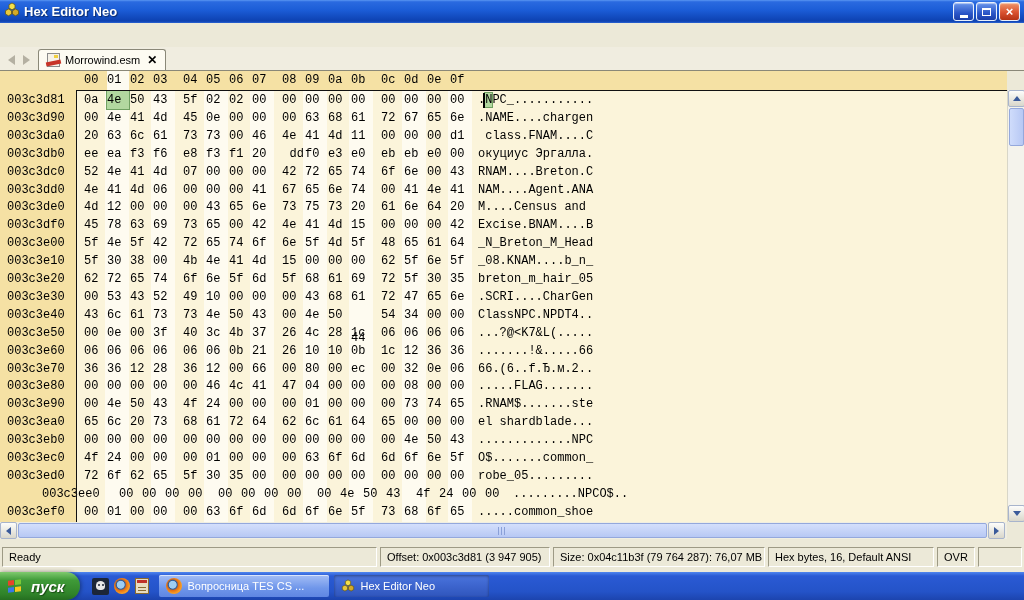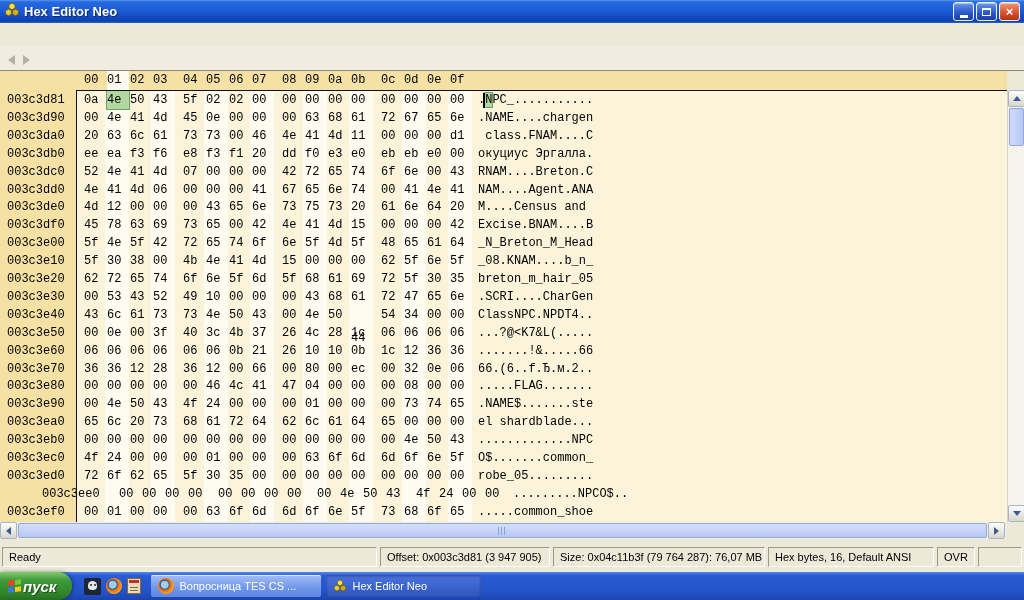--- a/index.html
+++ b/index.html
@@ -91,21 +91,21 @@
   .seg { height:20px; line-height:18px; padding:0 6px; margin-right:3px; white-space:nowrap; overflow:hidden;
     border:1px solid; border-color:#9d9a85 #fff #fff #9d9a85; }
   .seg.ready { flex:1; }
   .seg.s0 { width:170px; } .seg.s1 { width:212px; } .seg.s2 { width:166px; } .seg.s3 { width:38px; }
   .seg.tail { width:44px; margin-right:0; }
 
   
   #taskbar { position:absolute; left:0; top:572px; width:1024px; height:28px;
     background:linear-gradient(180deg,#4f86ef 0%,#2a5ad4 14%,#2453c8 70%,#1c44ae 100%);
     display:flex; align-items:center; }
-  #startbtn { height:28px; padding:0 16px 0 8px; display:flex; align-items:center; gap:1px;
+  #startbtn { height:28px; padding:0 16px 0 8px; display:flex; align-items:center; gap:9px;
     background:linear-gradient(180deg,#7fca6e 0%,#3f9a38 30%,#2f8229 80%,#256e20 100%);
     border-radius:0 14px 14px 0; box-shadow:1px 0 4px rgba(0,0,0,.4);
     color:#fff; font-weight:bold; font-style:italic; font-size:15px; text-shadow:1px 1px 1px #1a4a14; }
   .flag { width:14px; height:13px; display:grid; grid-template-columns:6px 6px; gap:1px; transform:skewY(-6deg); }
   .flag i { display:block; width:6px; height:5px; }
   .flag .fr { background:#e8432a; } .flag .fg { background:#7ac838; }
   .flag .fb { background:#3878e8; } .flag .fy { background:#f8c820; }
   #quicklaunch { display:flex; align-items:center; gap:5px; padding:0 10px 0 12px; }
   #tasks { display:flex; align-items:center; gap:5px; }
   .taskbtn { height:22px; border-radius:2px; display:flex; align-items:center; gap:5px; padding:0 7px;
@@ -186,20 +186,25 @@
       <span class="wbtn close">×</span>
     </span>
   </div>
 
 
   <div id="tabbar">
     <span class="navarrows">
       <span class="nav back"></span>
       <span class="nav fwd"></span>
     </span>
+    <div class="tab">
+      <span class="ic-doc"></span>
+      <span>Morrowind.esm</span>
+      <span class="tab-close">✕</span>
+    </div>
   </div>
 
   <div id="colheader">
       <span class="colhead" style="left: 84px;">00</span>
       <span class="colhead hl" style="left: 107px;">01</span>
       <span class="colhead" style="left: 130px;">02</span>
       <span class="colhead" style="left: 153px;">03</span>
       <span class="colhead" style="left: 183px;">04</span>
       <span class="colhead" style="left: 206px;">05</span>
       <span class="colhead" style="left: 229px;">06</span>
@@ -290,21 +295,21 @@
         <div class="hexrow" style="top: 54.7px;">
           <span class="addr">003c3db0</span>
           <span class="byte" style="left: 84px;">ee</span>
           <span class="byte" style="left: 107px;">ea</span>
           <span class="byte" style="left: 130px;">f3</span>
           <span class="byte" style="left: 153px;">f6</span>
           <span class="byte" style="left: 183px;">e8</span>
           <span class="byte" style="left: 206px;">f3</span>
           <span class="byte" style="left: 229px;">f1</span>
           <span class="byte" style="left: 252px;">20</span>
-          <span class="byte" style="left: 282px;">dd</span>
+          <span class="byte" style="left: 282px; text-align: right;">dd</span>
           <span class="byte" style="left: 305px;">f0</span>
           <span class="byte" style="left: 328px;">e3</span>
           <span class="byte" style="left: 351px;">e0</span>
           <span class="byte" style="left: 381px;">eb</span>
           <span class="byte" style="left: 404px;">eb</span>
           <span class="byte" style="left: 427px;">e0</span>
           <span class="byte" style="left: 450px;">00</span>
           <span class="ascii">окуциус Эргалла.</span>
         </div>
         <div class="hexrow" style="top: 72.6px;">
@@ -578,21 +583,21 @@
           <span class="byte" style="left: 229px;">00</span>
           <span class="byte" style="left: 252px;">00</span>
           <span class="byte" style="left: 282px;">00</span>
           <span class="byte" style="left: 305px;">01</span>
           <span class="byte" style="left: 328px;">00</span>
           <span class="byte" style="left: 351px;">00</span>
           <span class="byte" style="left: 381px;">00</span>
           <span class="byte" style="left: 404px;">73</span>
           <span class="byte" style="left: 427px;">74</span>
           <span class="byte" style="left: 450px;">65</span>
-          <span class="ascii">.NAME$.......ste</span>
+          <span class="ascii">.RNAM$.......ste</span>
         </div>
         <div class="hexrow" style="top: 323.2px;">
           <span class="addr">003c3ea0</span>
           <span class="byte" style="left: 84px;">65</span>
           <span class="byte" style="left: 107px;">6c</span>
           <span class="byte" style="left: 130px;">20</span>
           <span class="byte" style="left: 153px;">73</span>
           <span class="byte" style="left: 183px;">68</span>
           <span class="byte" style="left: 206px;">61</span>
           <span class="byte" style="left: 229px;">72</span>

